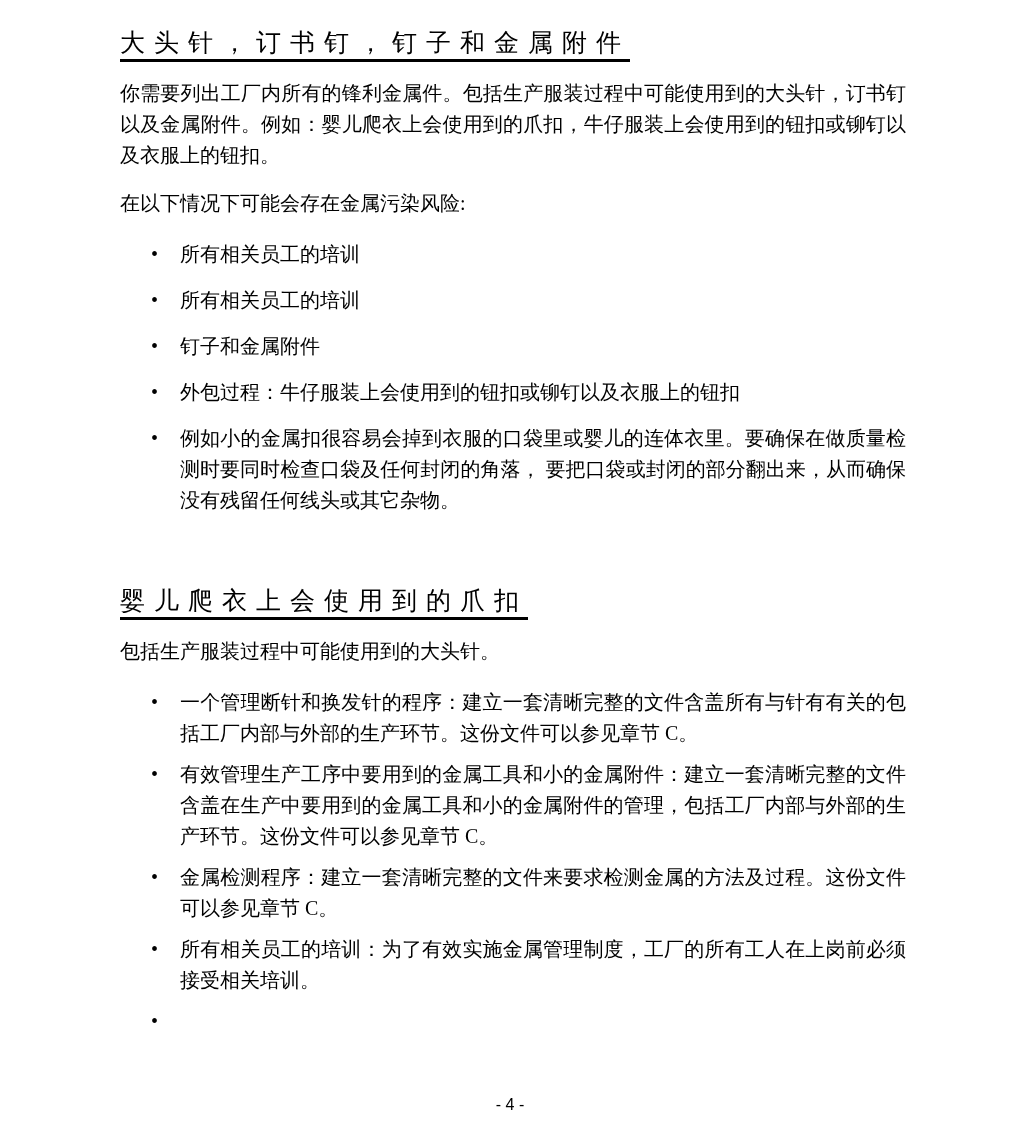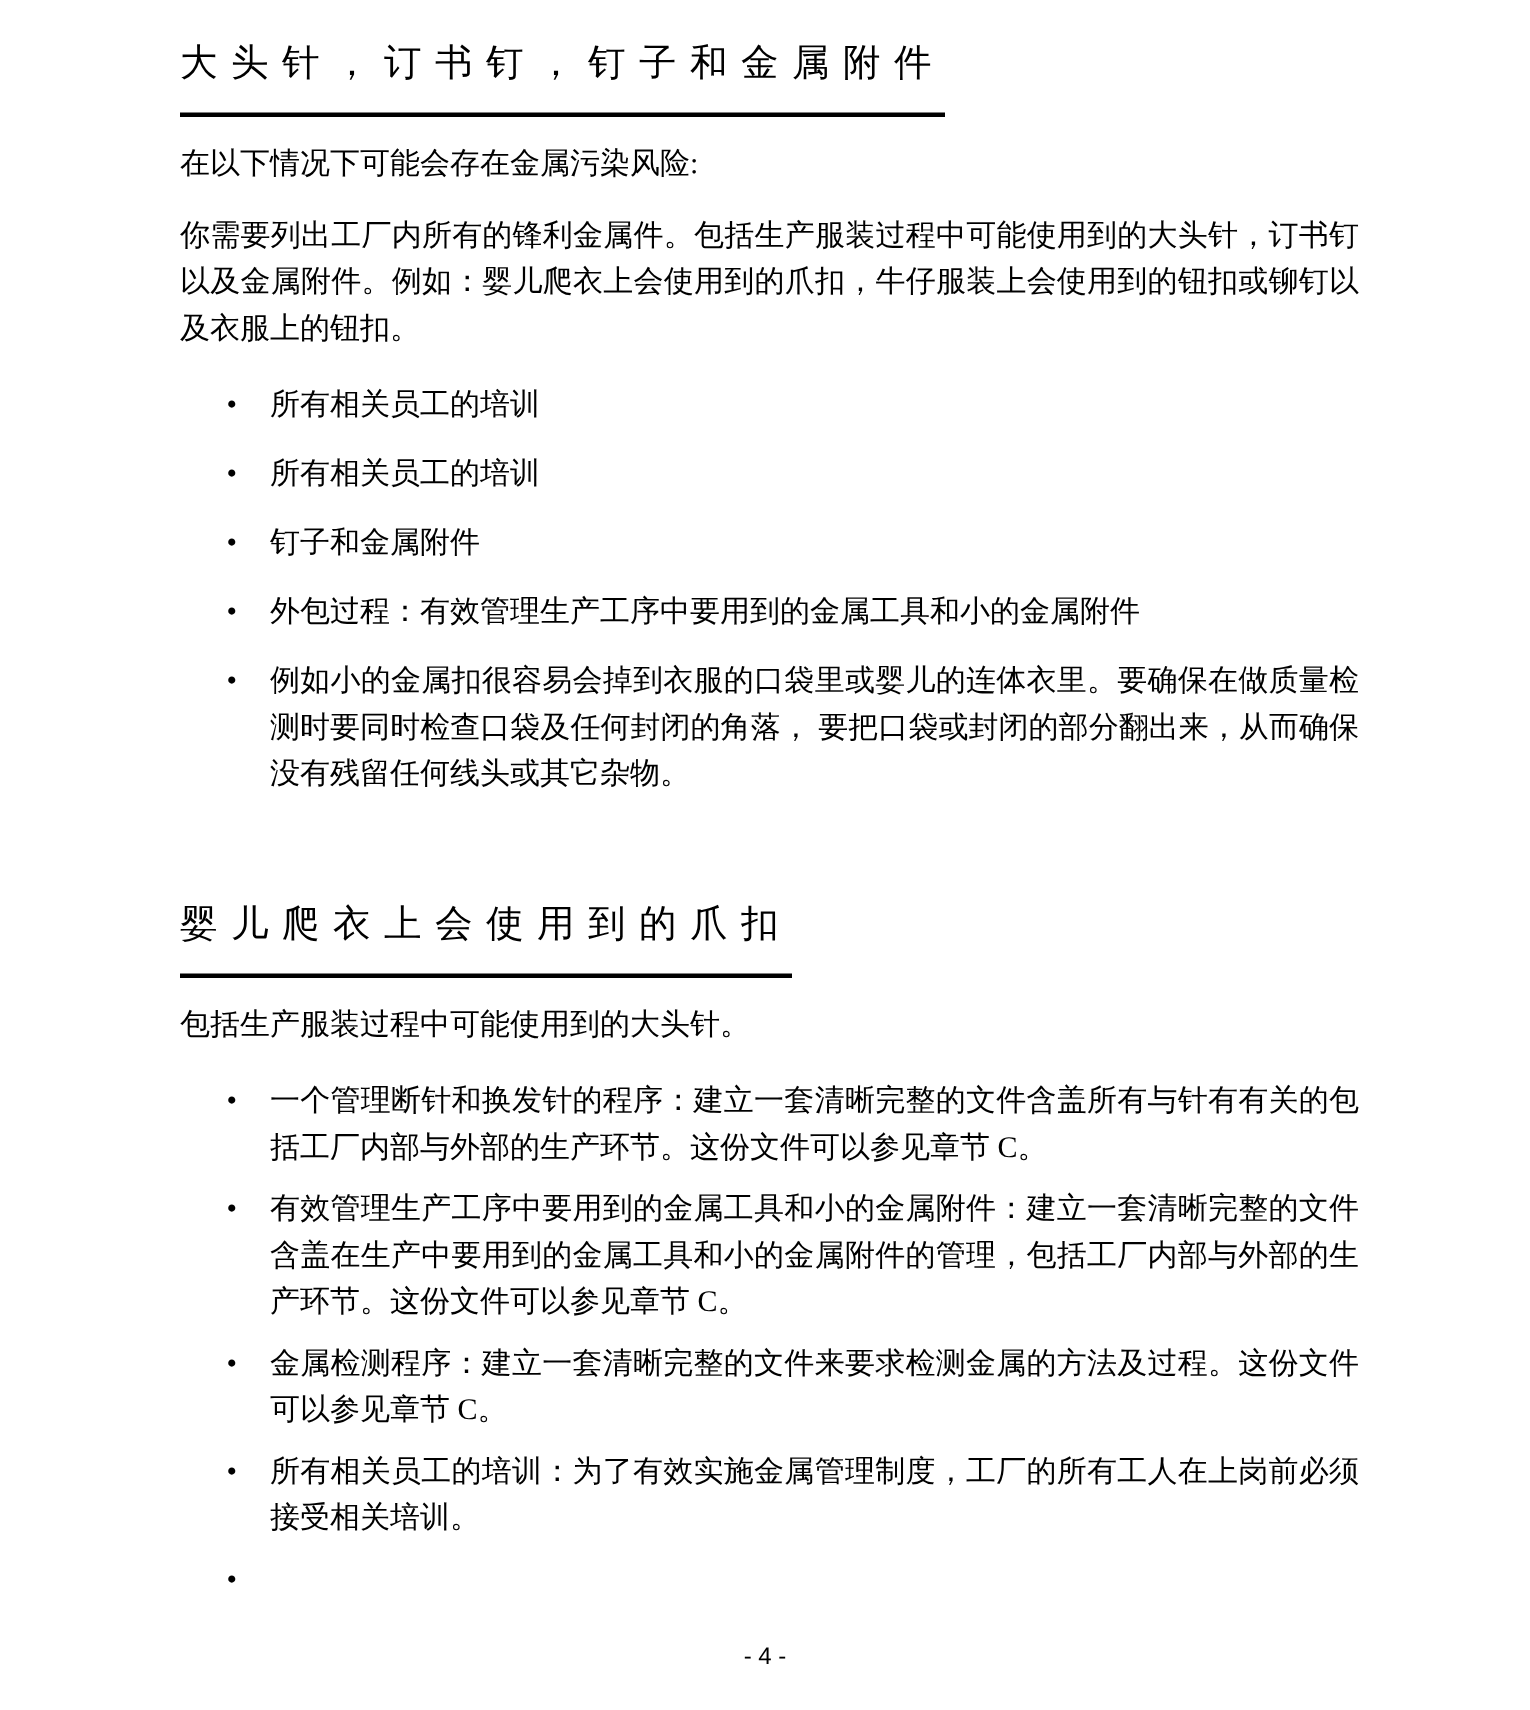--- a/index.html
+++ b/index.html
@@ -25,21 +25,21 @@
   h1, h2 {
     font-size: 25px;
     font-weight: normal;
     letter-spacing: 9px;
     line-height: 25px;
     margin: 0 0 16px 0;
   }
   h1 .u, h2 .u {
     display: inline-block;
     border-bottom: 3px solid #000000;
-    padding-bottom: 20px;
+    padding-bottom: 4px;
   }
   h2 { margin-top: 72px; }
   p {
     font-size: 20px;
     line-height: 31px;
     margin: 0 0 17px 0;
     text-align: justify;
   }
   ul.bullets {
     list-style: none;
@@ -76,38 +76,38 @@
 </head>
 <body>
 
 <div class="page">
   <div class="content">
 
     <section>
       <h1>
         <span class="u">大头针，订书钉，钉子和金属附件</span>
       </h1>
+      <p>你需要列出工厂内所有的锋利金属件。包括生产服装过程中可能使用到的大头针，订书钉以及金属附件。例如：婴儿爬衣上会使用到的爪扣，牛仔服装上会使用到的钮扣或铆钉以及衣服上的钮扣。</p>
       <p>在以下情况下可能会存在金属污染风险:</p>
-      <p>你需要列出工厂内所有的锋利金属件。包括生产服装过程中可能使用到的大头针，订书钉以及金属附件。例如：婴儿爬衣上会使用到的爪扣，牛仔服装上会使用到的钮扣或铆钉以及衣服上的钮扣。</p>
       <ul class="bullets s1">
         <li>
           <span class="marker">•</span>
           <span>所有相关员工的培训</span>
         </li>
         <li>
           <span class="marker">•</span>
           <span>所有相关员工的培训</span>
         </li>
         <li>
           <span class="marker">•</span>
           <span>钉子和金属附件</span>
         </li>
         <li>
           <span class="marker">•</span>
-          <span>外包过程：有效管理生产工序中要用到的金属工具和小的金属附件</span>
+          <span>外包过程：牛仔服装上会使用到的钮扣或铆钉以及衣服上的钮扣</span>
         </li>
         <li>
           <span class="marker">•</span>
           <span>例如小的金属扣很容易会掉到衣服的口袋里或婴儿的连体衣里。要确保在做质量检测时要同时检查口袋及任何封闭的角落， 要把口袋或封闭的部分翻出来，从而确保没有残留任何线头或其它杂物。</span>
         </li>
       </ul>
     </section>
 
     <section>
       <h2>

